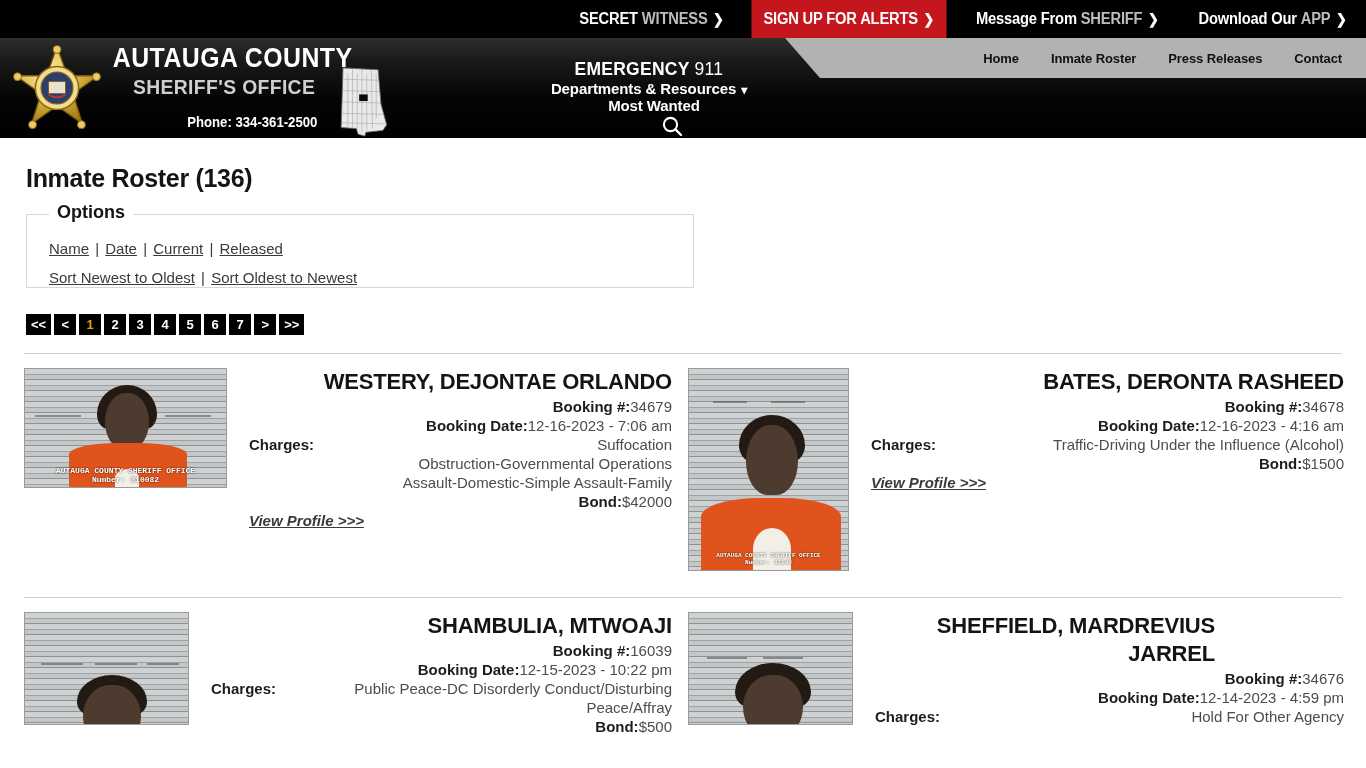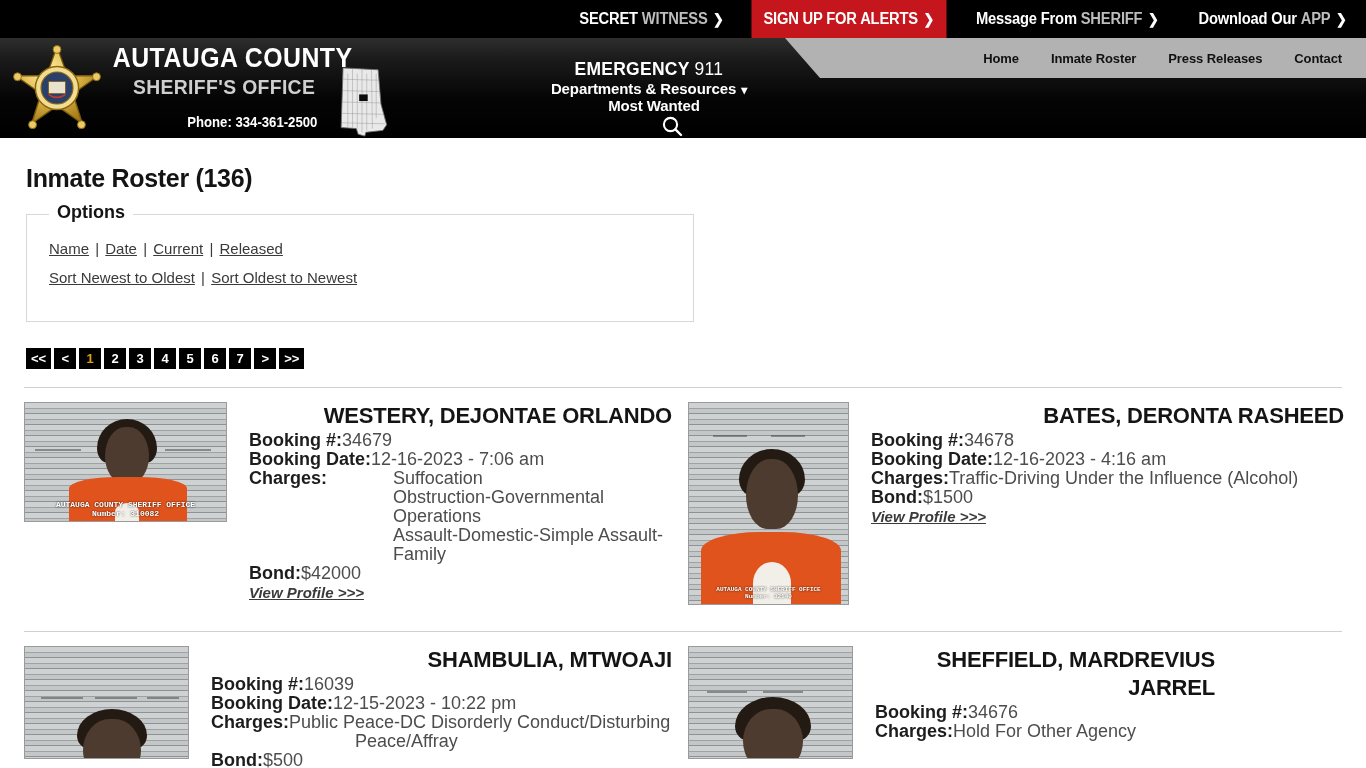--- a/index.html
+++ b/index.html
@@ -180,21 +180,21 @@
     font-size: 25px;
     font-weight: bold;
     color: #141414;
     letter-spacing: -0.3px;
   }
 
   .options-box {
     position: relative;
     margin: 21px 0 0 26px;
     width: 668px;
-    height: 108px;
+    height: 74px;
     border: 1px solid #d8d8d8;
   }
   .options-legend {
     position: absolute;
     top: -13px; left: 22px;
     background: #ffffff;
     padding: 0 8px;
     font-size: 18px;
     font-weight: bold;
     color: #141414;
@@ -311,23 +311,24 @@
     font-size: 22px;
     font-weight: bold;
     color: #141414;
     line-height: 28px;
     margin: 0 0 1px 0;
     letter-spacing: -0.2px;
     text-align: right;
   }
   .inmate-name.wrap2 { max-width: 340px; }
   .fieldline {
-    font-size: 18px;
+    font-size: 15px;
     color: #4d4d4d;
     line-height: 19px;
+    text-align: right;
   }
   .fieldline b { color: #1d1d1d; font-weight: bold; }
   .charge-wrap { display: flex; }
   .charge-wrap b { flex: 0 0 auto; color:#1d1d1d; }
   .charge-list { flex: 1 1 auto; }
   .charge-list div { line-height: 19px; }
   .viewprofile {
     display: inline-block;
     margin-top: 1px;
     font-size: 15px;
@@ -593,20 +594,23 @@
         <div class="mug-shadowline" style="top:44px;left:18px;width:40px;"></div>
         <div class="mug-shadowline" style="top:44px;left:74px;width:40px;"></div>
         <div class="mug-hair" style="left:46px;top:50px;width:76px;height:44px;"></div>
         <div class="mug-head" style="left:54px;top:62px;width:60px;height:62px;"></div>
       </div>
       <div class="info">
         <div class="inmate-name wrap2">SHEFFIELD, MARDREVIUS JARREL</div>
         <div class="fieldline">
           <b>Booking #:</b><span>34676</span>
         </div>
+        <div class="fieldline">
+          <b>Booking Date:</b><span>12-14-2023 - 4:59 pm</span>
+        </div>
         <div class="fieldline charge-wrap">
           <b>Charges:</b>
           <div class="charge-list">
             <div>Hold For Other Agency</div>
           </div>
         </div>
       </div>
     </div>
   </div>
 

